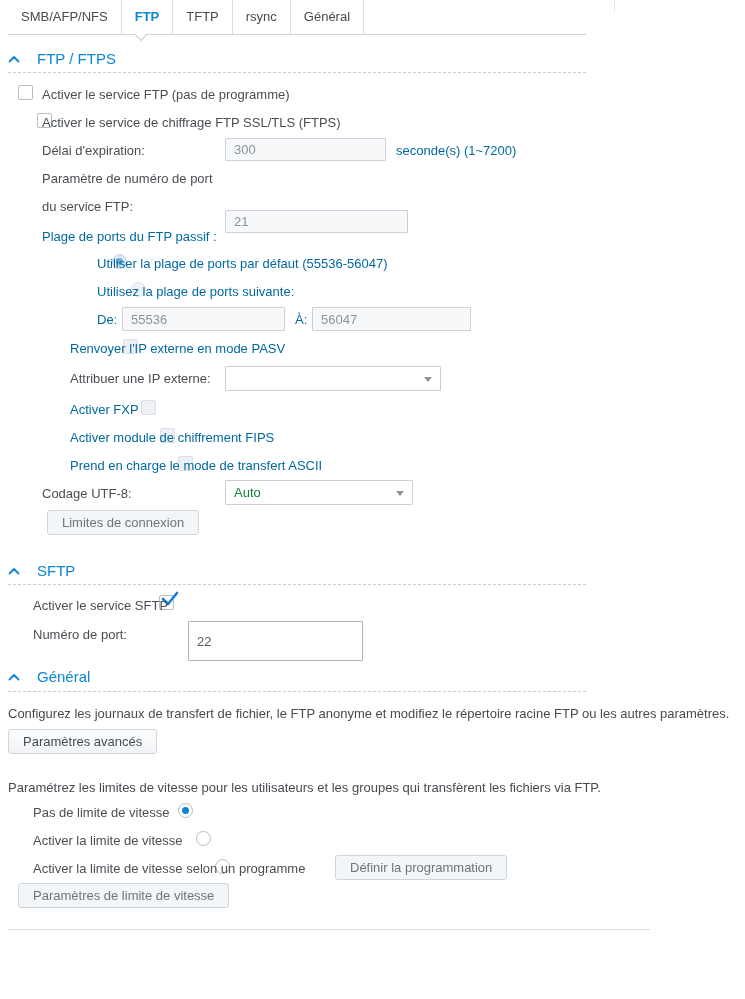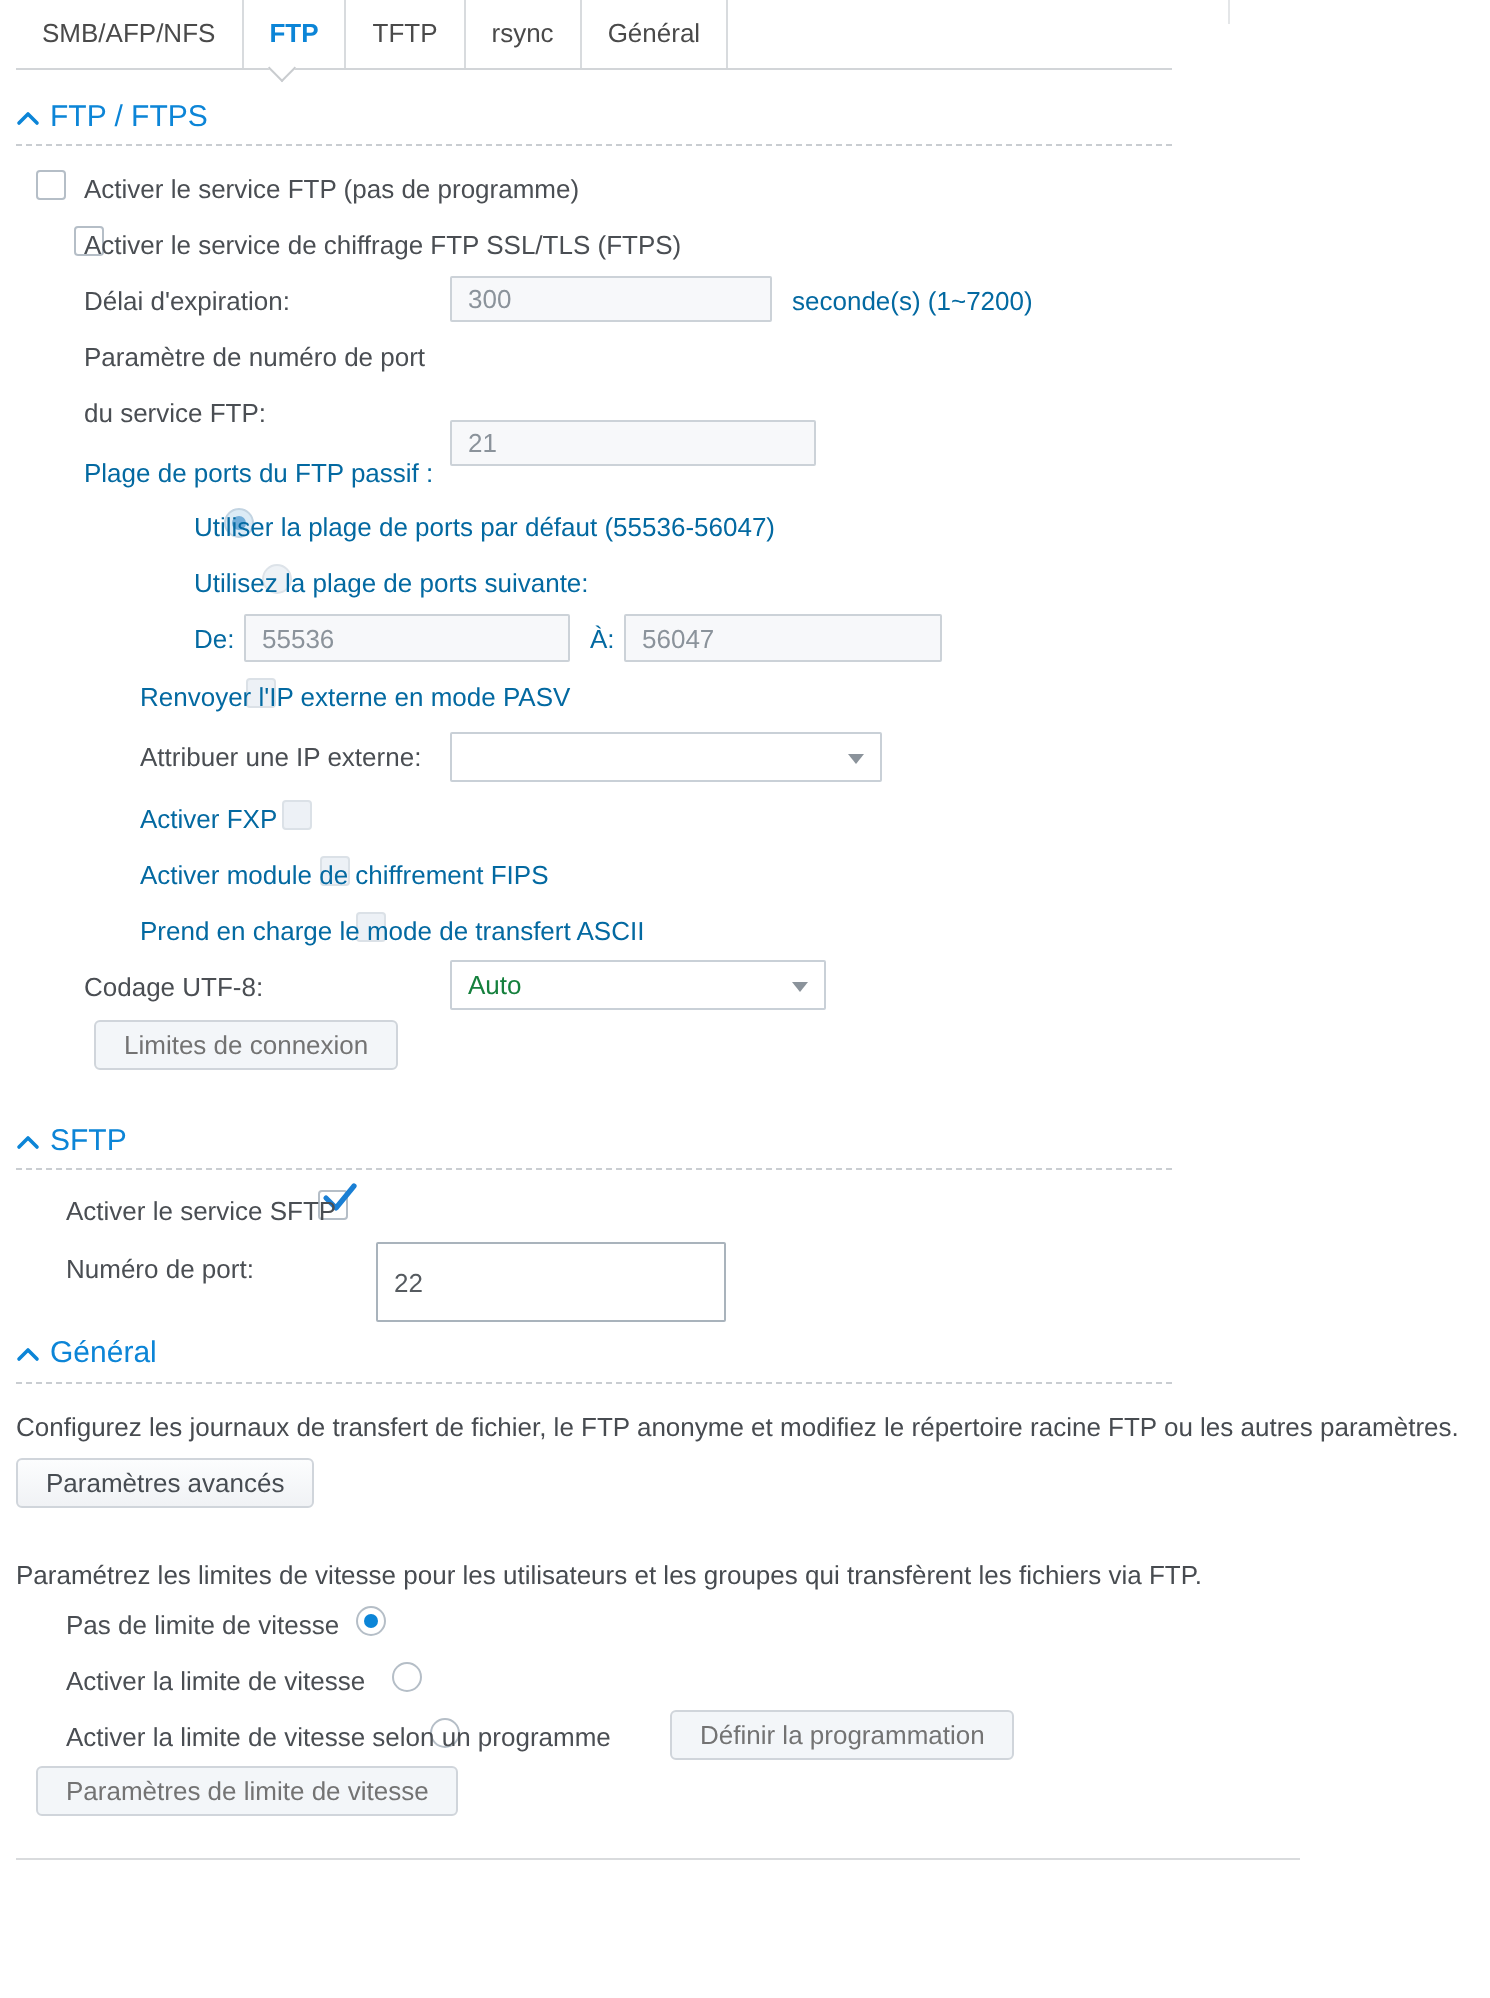--- a/index.html
+++ b/index.html
@@ -12,21 +12,21 @@
           border-bottom:1px solid #d2d5d8;}
   .tab{line-height:34px;padding:0 13px;border-right:1px solid #d8dbde;color:#4a4a4a;
        cursor:pointer;white-space:nowrap;}
   .tab.active{color:#0c85d7;font-weight:bold;}
   .notch{position:absolute;left:136px;top:29px;width:9px;height:9px;background:#fff;
          border-right:1px solid #c9cccf;border-bottom:1px solid #c9cccf;
          transform:rotate(45deg);}
   .scrolledge{position:absolute;left:614px;top:0;width:1px;height:12px;background:#e4e6e8;}
 
   
-  .sec-h{position:absolute;left:8px;display:flex;align-items:center;gap:5px;cursor:pointer;}
+  .sec-h{position:absolute;left:8px;display:flex;align-items:center;gap:17px;cursor:pointer;}
   .sec-t{color:#0c85d7;font-size:15px;}
   .chev{display:inline-flex;margin-top:1px;}
   .dash{position:absolute;left:8px;width:578px;border-bottom:1px dashed #c9cdd1;height:0;}
 
   
   .lbl{line-height:15px;white-space:nowrap;color:#4a4e53;}
   .lbl.dis{color:#0369a1;}
   .para{white-space:nowrap;color:#474b50;}
 
   

